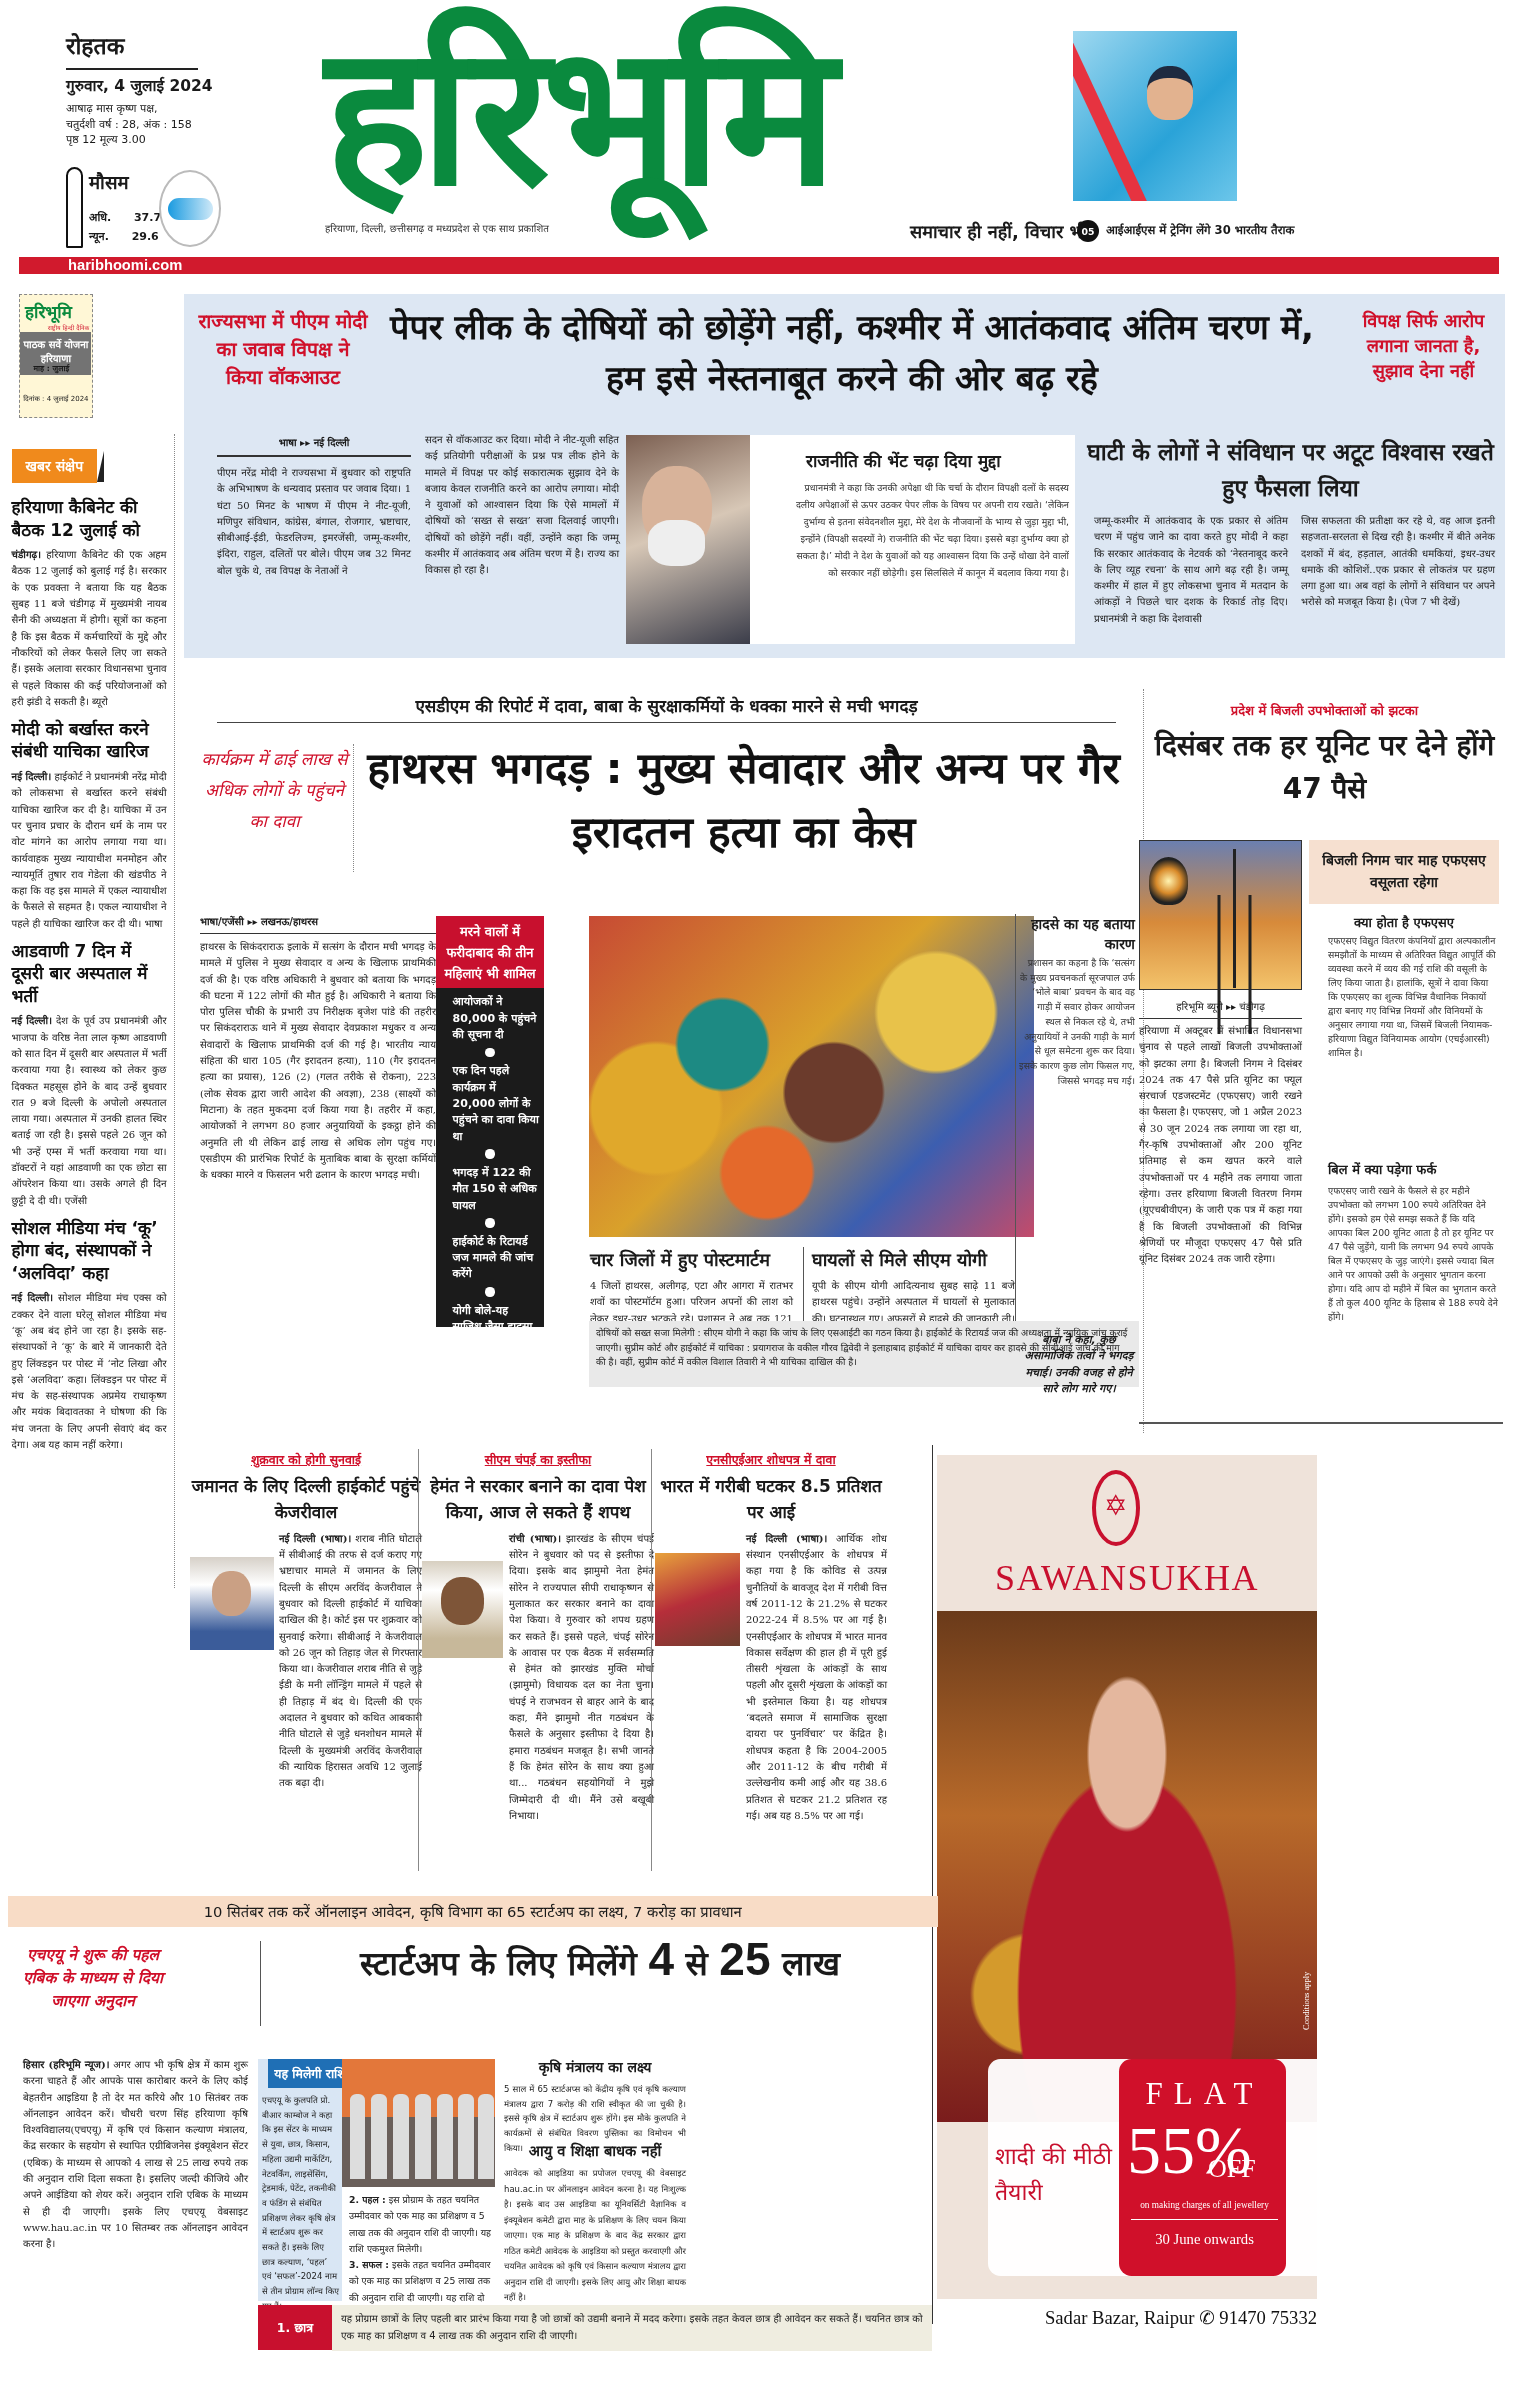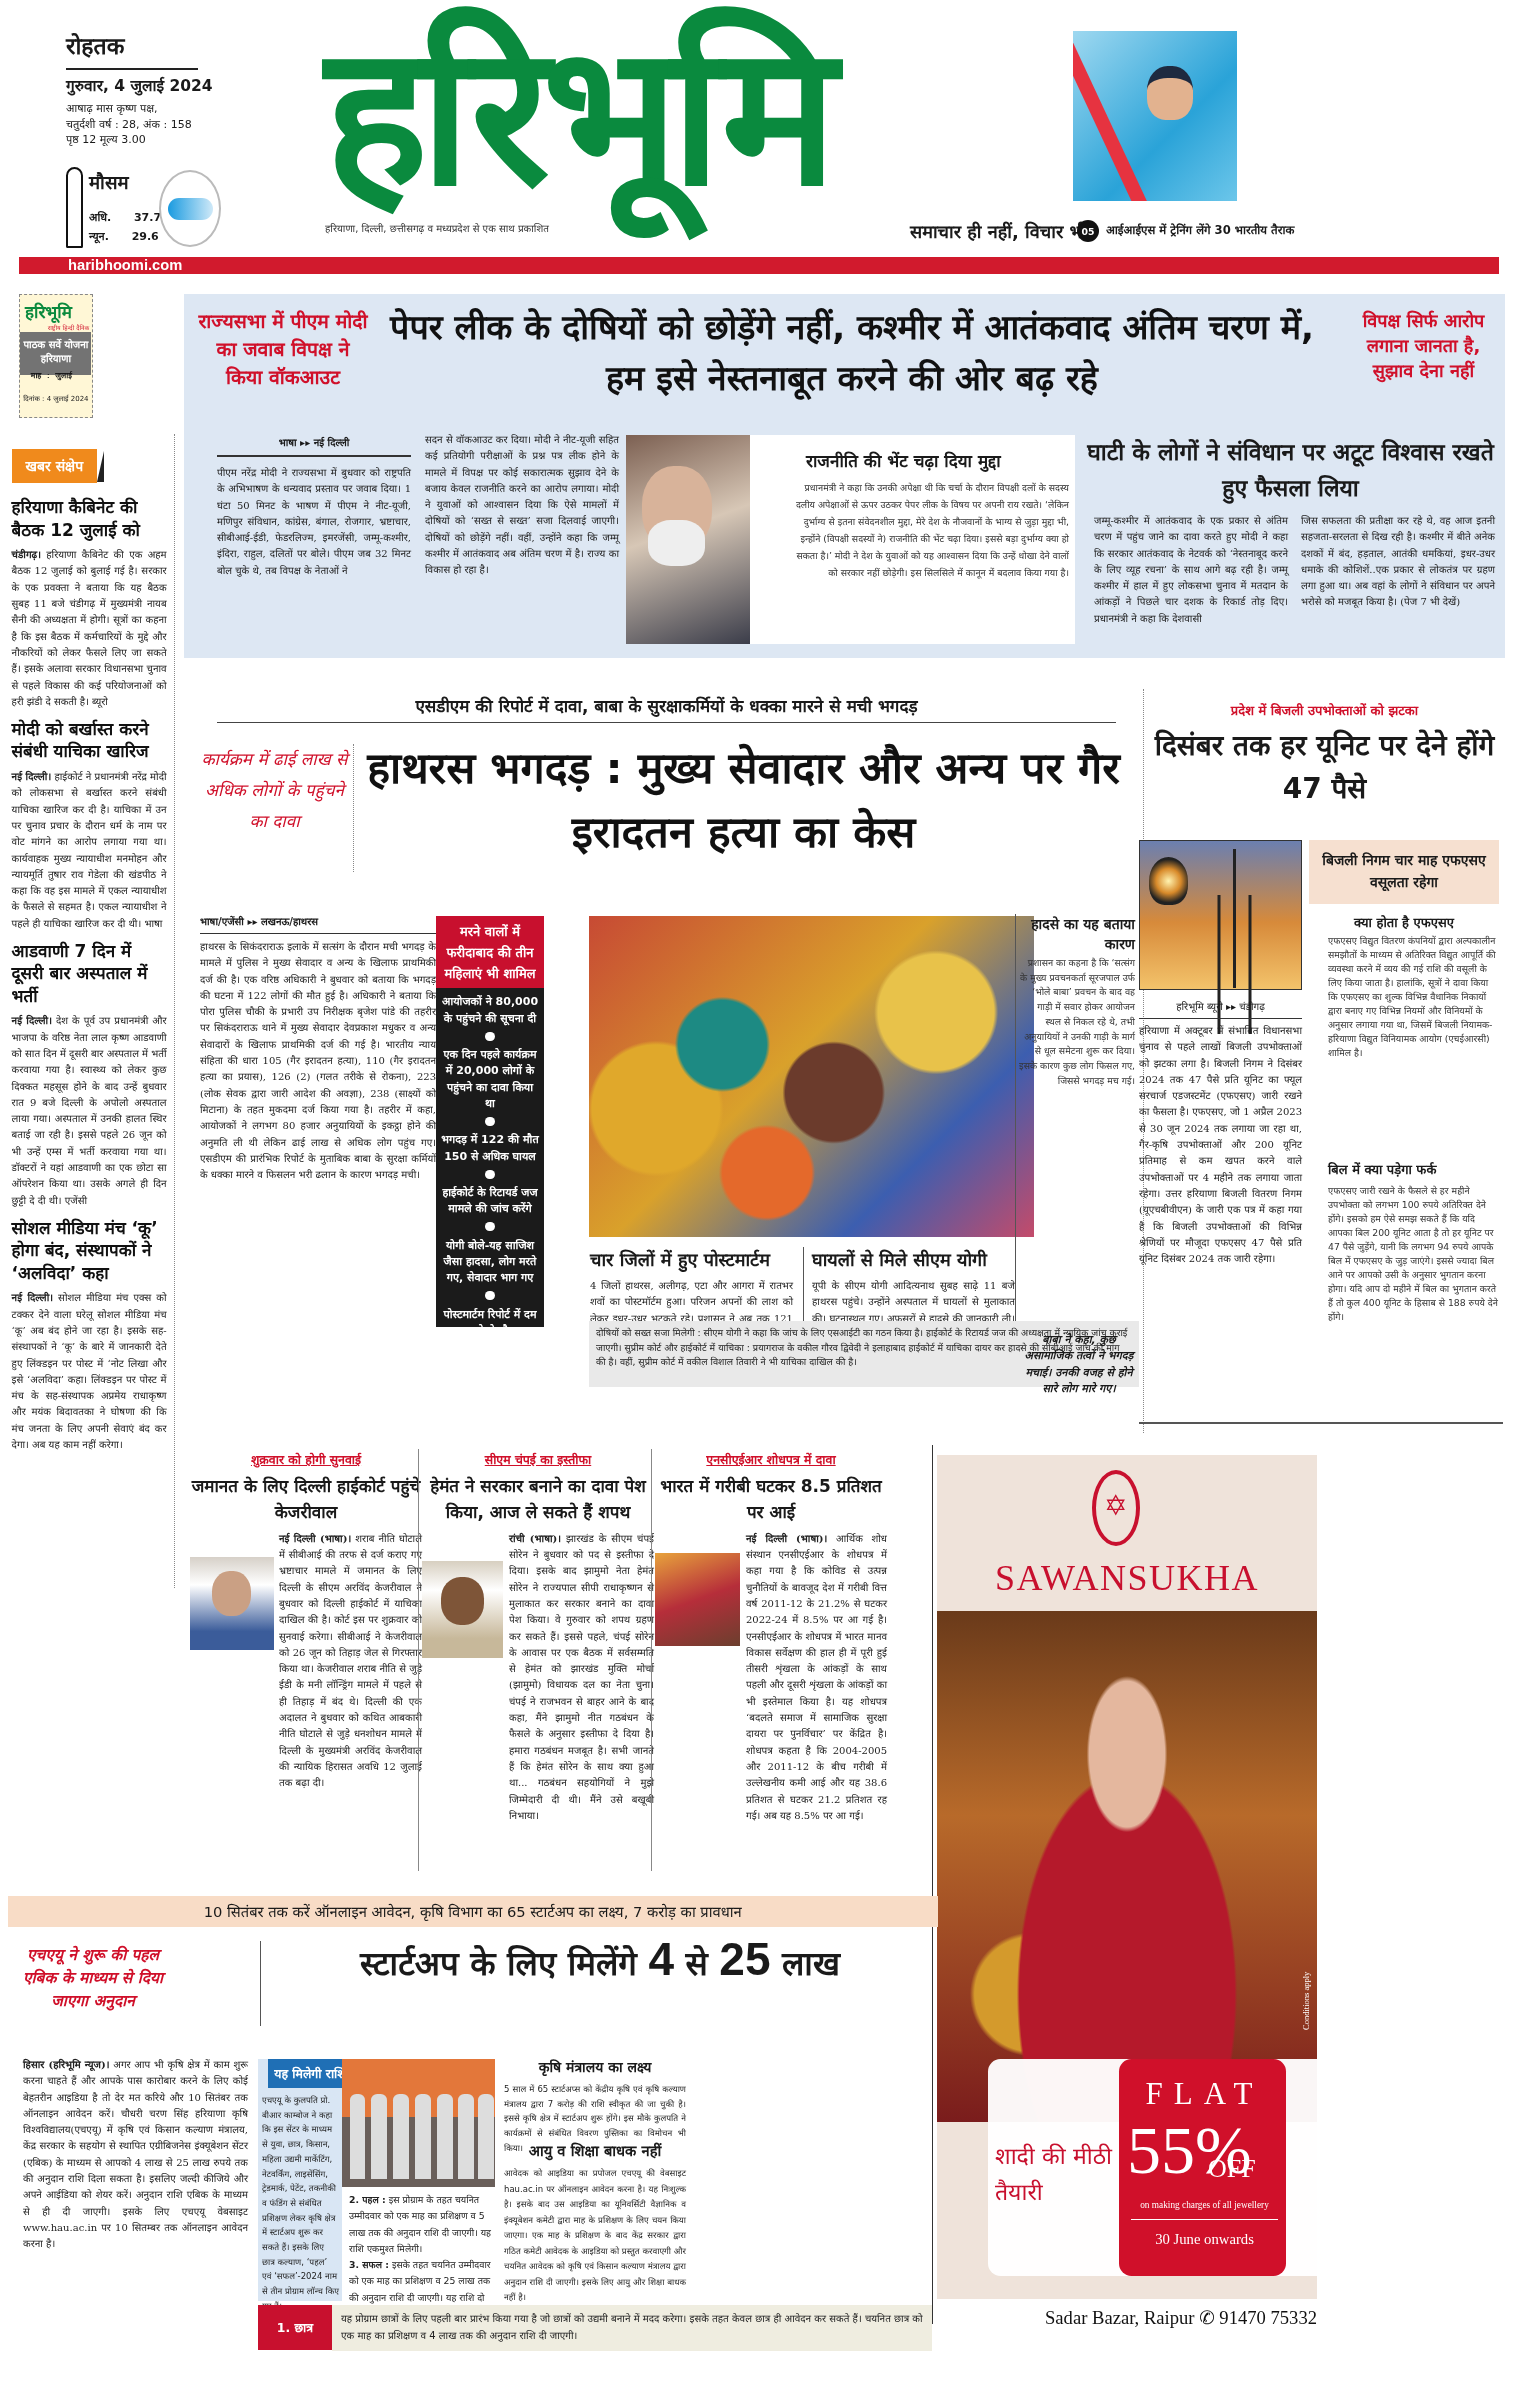--- a/index.html
+++ b/index.html
@@ -30,21 +30,21 @@
   #promo-img .lane { position:absolute; left: 23px; top: -7.7px; width: 14px; height: 201px; background: #e63340; transform: rotate(-25deg); }
   #promo-img .head { position:absolute; left: 74px; top: 35px; width: 46px; height: 54px; background: #e2b28f; border-radius: 45% 45% 40% 40%; border-top: 12.4px solid #1e2a40; }
   #promo-badge { left: 1077px; top: 220px; width: 22px; height: 22px; border-radius: 50%; background: #111; color: #fff; font-size: 9.3px; font-weight: bold; display:flex; align-items:center; justify-content:center; }
   #promo-caption { left: 1106px; top: 222px; font-size: 11.6px; font-weight: bold; }
 
   
   #coupon { left: 19.4px; top: 294px; width: 74px; height: 124px; border: 1.5px dashed #888; background: #fff7d6; }
   #coupon .c-logo { position:absolute; left: 4.6px; top: 4.6px; font-size: 17px; font-weight: bold; color: #0a8a3e; }
   #coupon .c-sub { position:absolute; right: 3.1px; top: 28px; font-size: 6.2px; color: #d0102a; }
   #coupon .c-band { position:absolute; left: 0; top: 37px; width: 71px; height: 43px; background: #737373; color: #fff; font-size: 10px; font-weight: bold; text-align:center; line-height: 14px; padding-top: 6.2px; }
-  #coupon .c-month { position:absolute; left: 0; top: 75px; width: 62px; text-align:center; font-size: 7.7px; font-weight: bold; font-family: Liberation Mono, monospace; }
+  #coupon .c-month { position:absolute; left: 0; top: 68px; width: 62px; text-align:center; font-size: 7.7px; font-weight: bold; }
   #coupon .c-date { position:absolute; left: 0; top: 99px; width: 71px; text-align:center; font-size: 7px; }
   #brief-tag { left: 11.6px; top: 449px; width: 85px; height: 34px; background: #f08a1c; color: #fff; font-size: 14px; font-weight: bold; line-height: 34px; padding-left: 14px; }
   #brief-tag-tri { left: 97px; top: 451px; width: 0; height: 0; border-left: 7.7px solid transparent; border-right: 0; border-bottom: 31px solid #222; }
   #left-col { left: 11.6px; top: 496px; width: 155px; }
   .brief { margin-bottom: 7.7px; }
   .brief h3 { font-size: 17px; line-height: 22.5px; font-weight: bold; margin-bottom: 6.2px; color: #111; }
   #left-vsep { left: 174px; top: 434px; height: 1154px; }
 
   
   #lead-bg { left: 184px; top: 294px; width: 1321px; height: 364px; background: #dde7f3; }
@@ -67,21 +67,21 @@
 
   
   #hathras-kicker { left: 217px; top: 694px; width: 899px; font-size: 17px; font-weight: bold; text-align:center; border-bottom: 0.8px solid #444; padding-bottom: 4.6px; }
   #hathras-red { left: 201px; top: 744px; width: 147px; font-size: 17px; line-height: 31px; color: #d0102a; text-align: center; font-style: italic; }
   #hathras-hl { left: 364px; top: 736px; width: 759px; font-size: 43px; line-height: 64px; font-weight: bold; text-align: center; color: #111; }
   #hathras-vsep { left: 353px; top: 744px; height: 128px; }
   #hathras-byline { left: 200px; top: 914px; width: 236px; font-size: 10px; font-weight: bold; border-bottom: 1.5px solid #333; padding-bottom: 4.6px; }
   #hathras-col1 { left: 200px; top: 939px; width: 236px; }
   #factbox { left: 436px; top: 916px; width: 108px; height: 411px; background: #1b1b1b; color: #fff; }
   #factbox .fb-head { background: #c8102e; font-size: 13px; font-weight: bold; line-height: 21px; text-align:center; padding: 4.6px 1.5px; }
-  #factbox .fb-item { font-size: 11px; font-weight: bold; line-height: 16.3px; text-align:center; padding: 6.2px 4.6px 0; }
+  #factbox .fb-item { font-size: 11px; font-weight: bold; line-height: 16.3px; text-align:left; padding: 6.2px 4.6px 0; margin-left: 12px; }
   #factbox .fb-dot { width: 9.3px; height: 9.3px; border-radius: 50%; background: #fff; margin: 4.6px auto 0; }
   #crowd-photo { left: 589px; top: 916px; width: 445px; height: 321px; background:
       radial-gradient(circle at 30% 40%, #1d8a83 0 12%, transparent 13%),
       radial-gradient(circle at 55% 55%, #6b3b2c 0 16%, transparent 17%),
       radial-gradient(circle at 78% 30%, #e8c24a 0 14%, transparent 15%),
       radial-gradient(circle at 40% 80%, #e4692b 0 12%, transparent 13%),
       radial-gradient(circle at 15% 60%, #e0a82b 0 15%, transparent 16%),
       linear-gradient(135deg,#c74a34,#d9a12b 45%,#3c5eb0 75%,#c44b6a); }
   #pm-hl { left: 590px; top: 1247px; font-size: 18px; font-weight: bold; }
   #pm-text { left: 590px; top: 1278px; width: 203px; }

